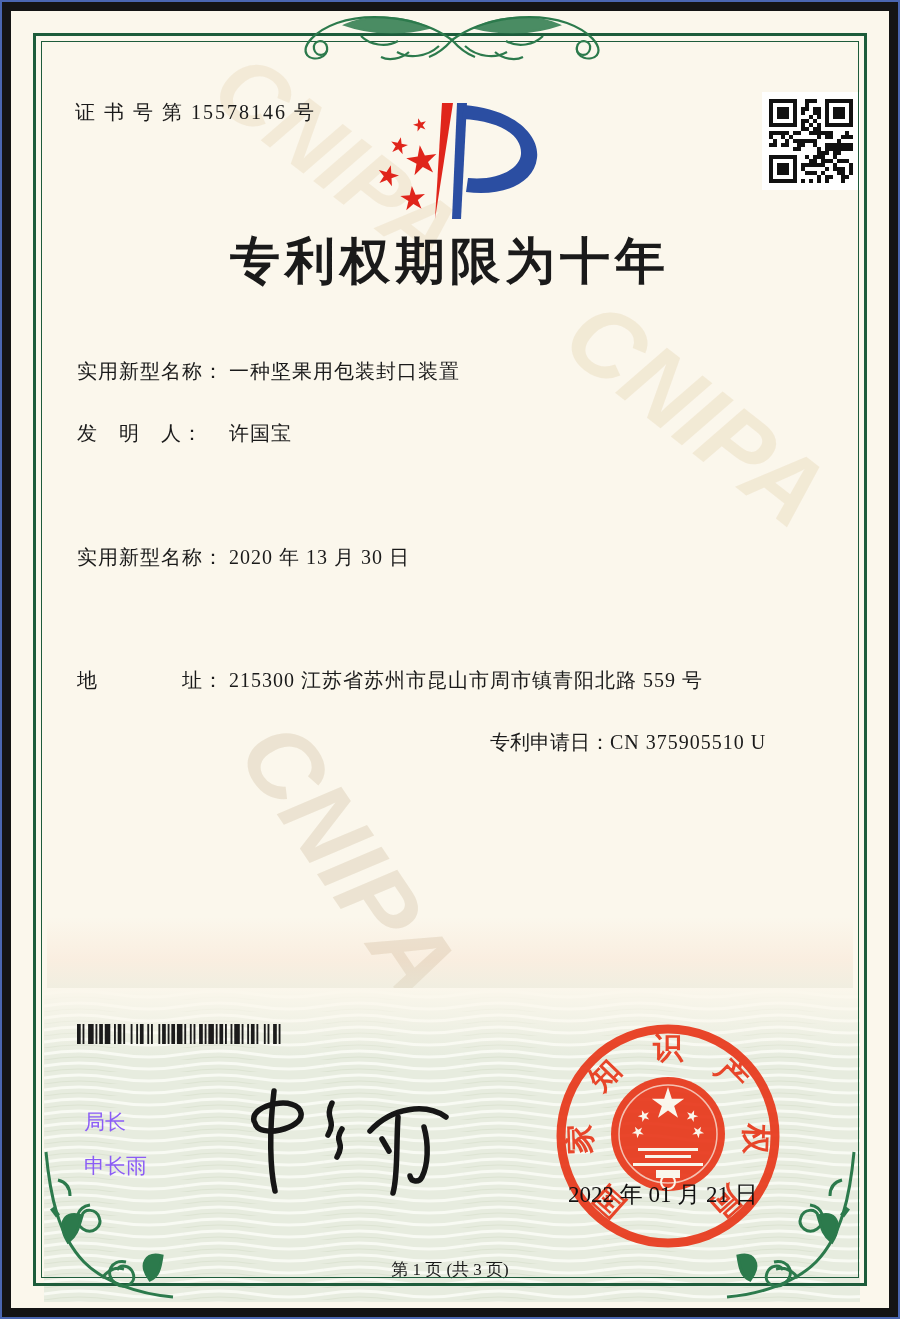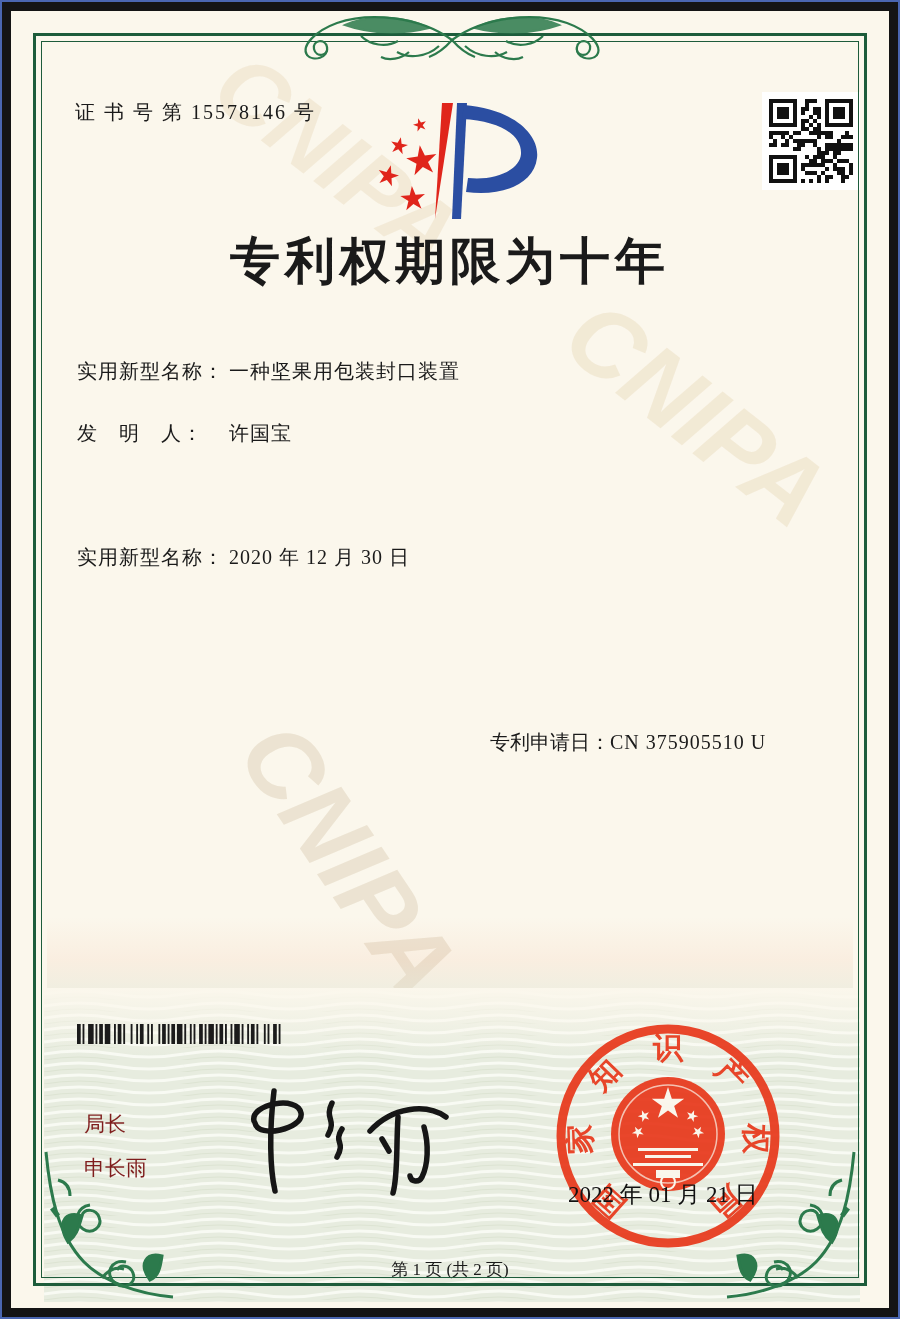--- a/index.html
+++ b/index.html
@@ -28,21 +28,21 @@
   .title{position:absolute; left:0; top:226px; width:100%; text-align:center; z-index:3;
     font-size:50px; font-weight:bold; letter-spacing:5px;}
   .frow{position:absolute; left:75px; font-size:20px; z-index:3; white-space:nowrap;}
   .flabel{display:inline-block; width:152px; letter-spacing:1px;}
   .fvalue{letter-spacing:1px;}
   .bodytext{position:absolute; left:64px; top:778px; width:782px; z-index:3;
     font-size:19.5px; line-height:30px; text-align:justify;}
   .bodytext p{margin:0; text-indent:2em;}
   .barcode{position:absolute; left:75px; top:1022px; z-index:3;}
   .director{position:absolute; left:82px; top:1100px; z-index:3; font-size:21px; line-height:44px;
-    font-family:Liberation Serif, serif; color:#7f1d1d;}
+    font-family:Liberation Mono, monospace; color:#8b5cf6;}
   .signature{position:absolute; left:242px; top:1075px; z-index:3;}
   .seal{position:absolute; left:548px; top:1016px; width:236px; height:236px; z-index:3; opacity:0.93;}
   .seal-char{position:absolute; left:50%; top:50%; width:36px; height:36px; margin:-18px 0 0 -18px;
     display:flex; align-items:center; justify-content:center;
     font-size:30px; font-weight:bold; color:#e8391c;}
   .sealdate{position:absolute; left:566px; top:1177px; width:220px; z-index:4;
     font-size:23px; color:#111; white-space:nowrap;}
   .footer{position:absolute; left:0; top:1256px; width:100%; text-align:center; font-size:17px; z-index:3;}
   .ornament{position:absolute; z-index:6; pointer-events:none;}
   .orn-top{left:287px; top:6px;}
@@ -378,21 +378,24 @@
 
   <div class="title">专利权期限为十年</div>
 
   <div class="frow" style="top:356px">
     <span class="flabel">实用新型名称：</span><span class="fvalue">一种坚果用包装封口装置</span>
   </div>
   <div class="frow" style="top:418px">
     <span class="flabel">发　明　人：</span><span class="fvalue">许国宝</span>
   </div>
   <div class="frow" style="top:542px">
-    <span class="flabel">实用新型名称：</span><span class="fvalue">2020 年 12 月 30 日</span>
+    <span class="flabel">实用新型名称：</span><span class="fvalue">2020 年 13 月 30 日</span>
+  </div>
+  <div class="frow" style="top:665px">
+    <span class="flabel">地　　　　址：</span><span class="fvalue">215300  江苏省苏州市昆山市周市镇青阳北路 559 号</span>
   </div>
   <div class="frow" style="top:727px; left:488px">
     <span>专利申请日：</span><span class="fvalue">CN 375905510 U</span>
   </div>
 
 
   <svg class="barcode" id="barcodeSvg" width="266" height="20">
       <rect x="0" y="0" width="3.7" height="20" fill="#1b1b1b"></rect>
       <rect x="5.550000000000001" y="0" width="1.85" height="20" fill="#1b1b1b"></rect>
       <rect x="11.100000000000001" y="0" width="5.550000000000001" height="20" fill="#1b1b1b"></rect>
@@ -475,15 +478,15 @@
         <span class="seal-char" style="transform: rotate(-46deg) translateY(-88px);">知</span>
         <span class="seal-char" style="transform: rotate(0deg) translateY(-88px);">识</span>
         <span class="seal-char" style="transform: rotate(46deg) translateY(-88px);">产</span>
         <span class="seal-char" style="transform: rotate(92deg) translateY(-88px);">权</span>
         <span class="seal-char" style="transform: rotate(138deg) translateY(-88px);">局</span>
       </div>
   </div>
 
   <div class="sealdate">2022 年 01 月 21 日</div>
 
-  <div class="footer">第 1 页 (共 2 页)</div>
+  <div class="footer">第 1 页 (共 3 页)</div>
 
 </div>
 
 </body></html>

